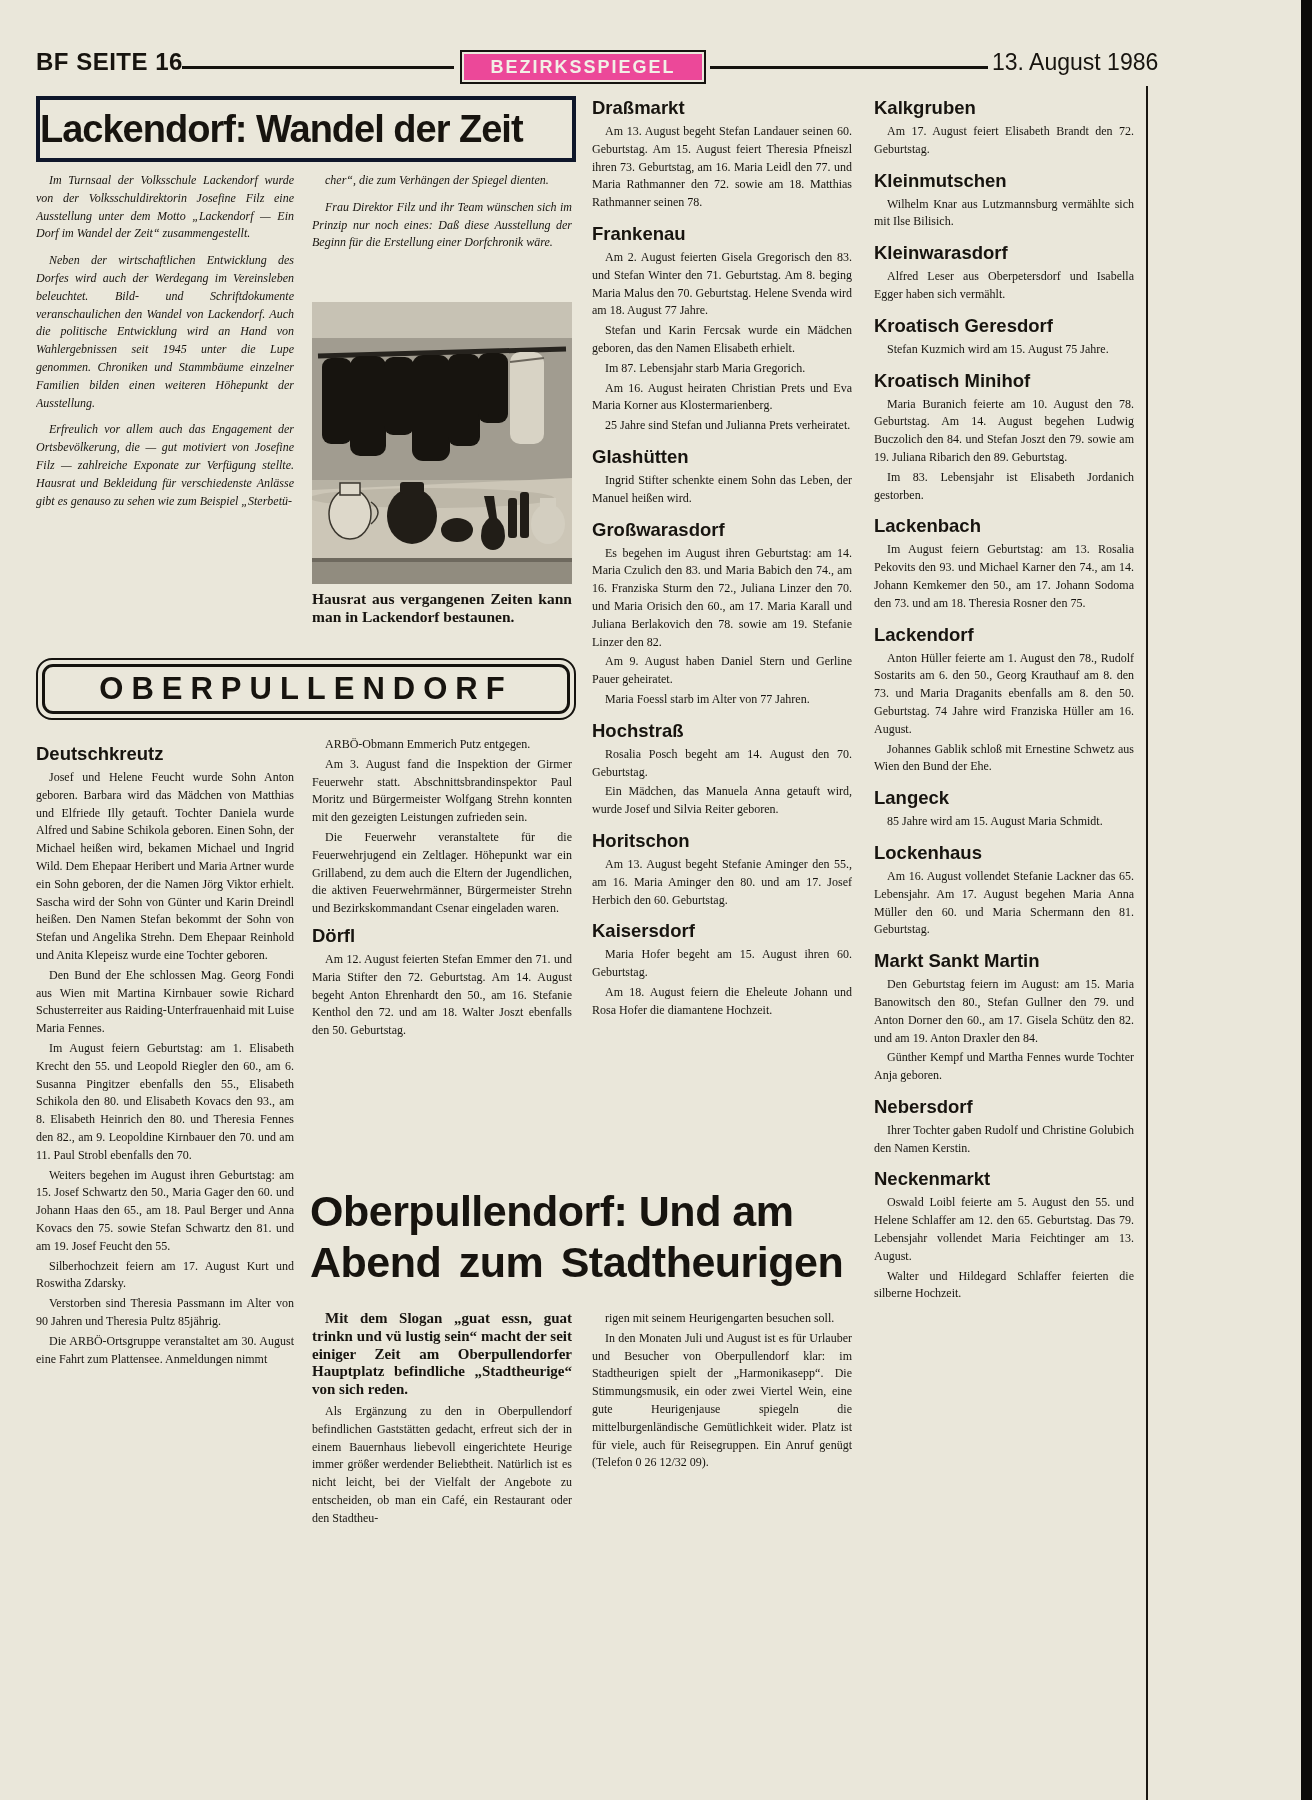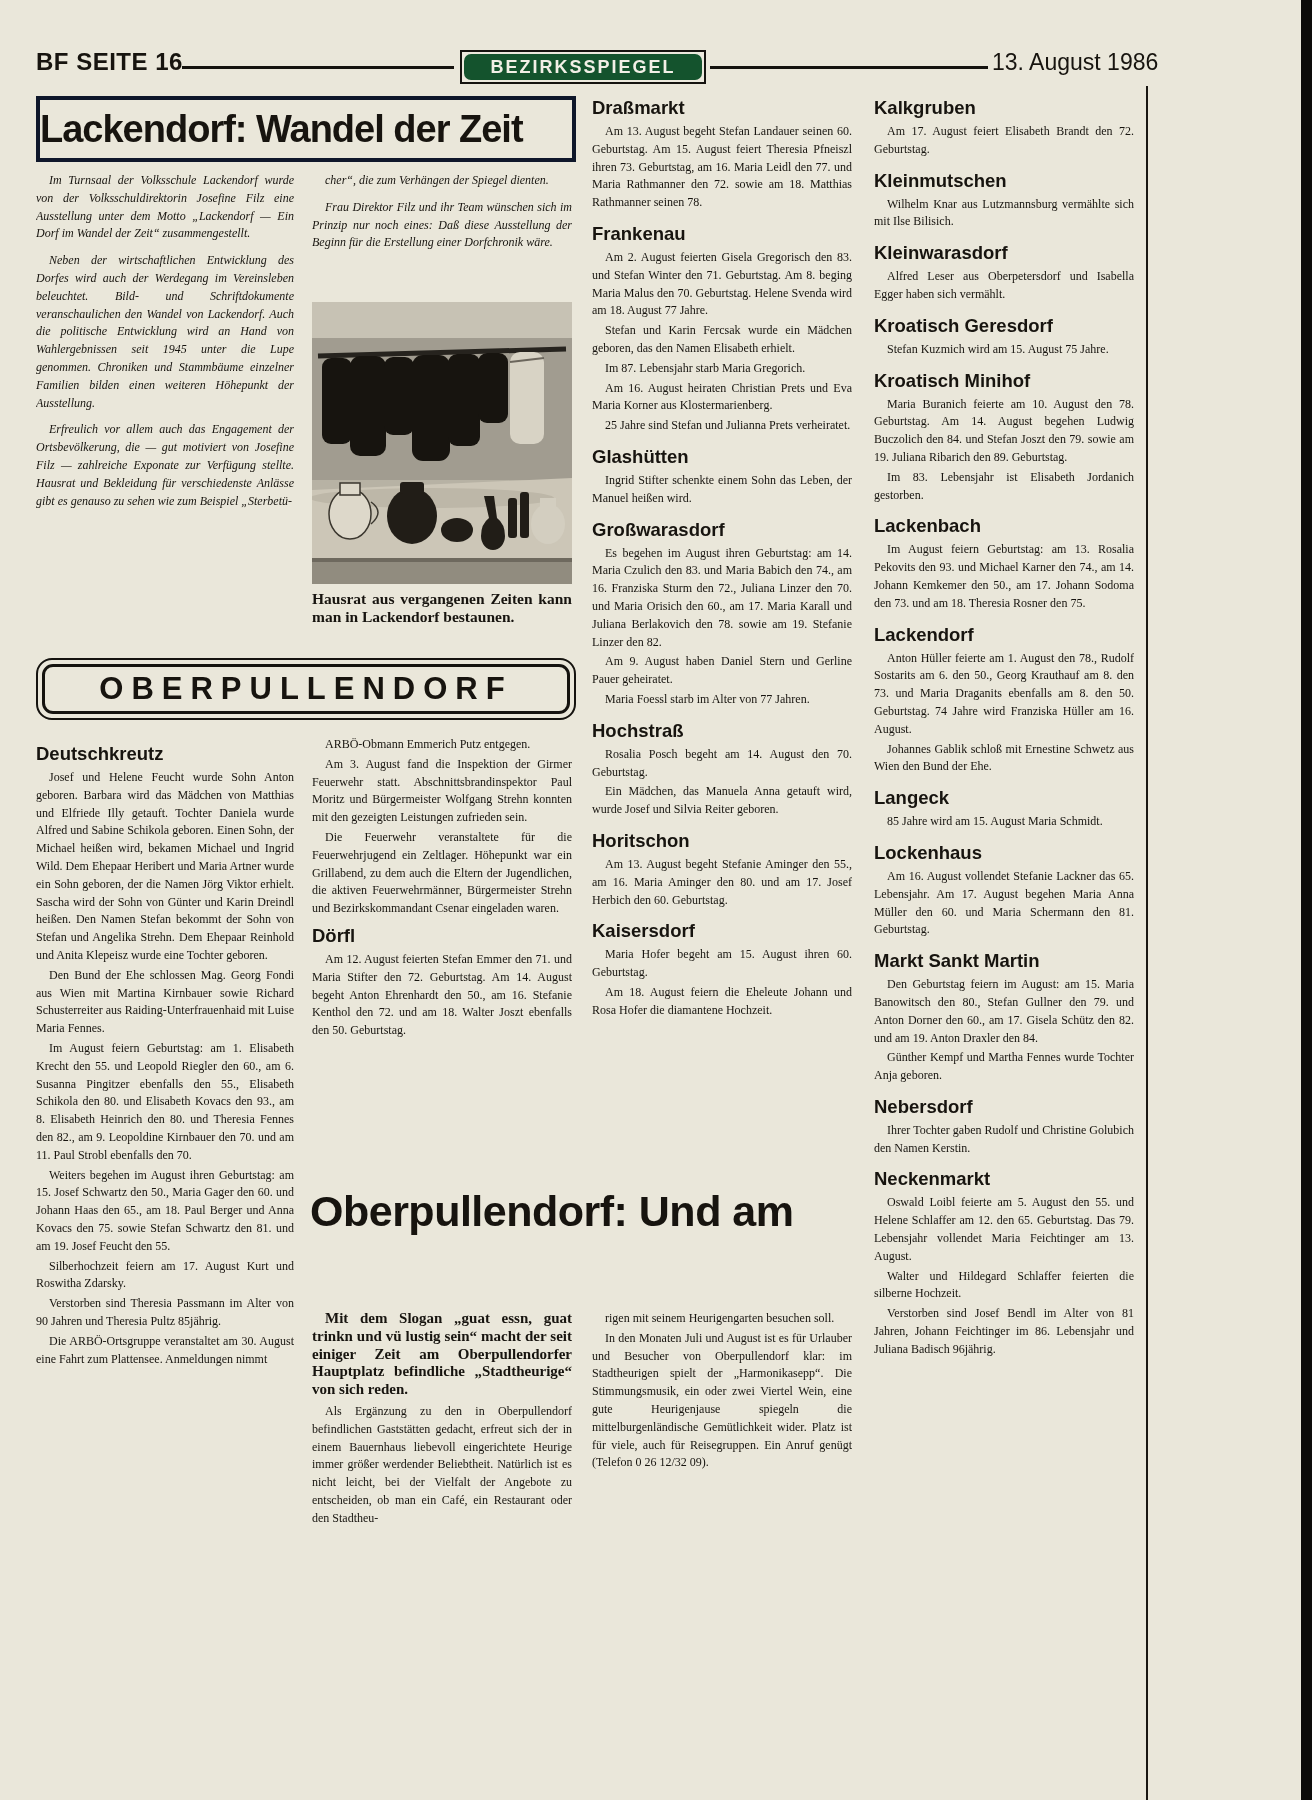--- a/index.html
+++ b/index.html
@@ -10,22 +10,22 @@
     font-family:"Liberation Serif","DejaVu Serif",serif;
   }
   .abs { position:absolute; }
 
   
   .h-left { left:36px; top:48px; font:bold 24px "Liberation Sans","DejaVu Sans",sans-serif; letter-spacing:.5px; }
   .rule { height:3px; background:#15130f; }
   .rule1 { left:182px; top:66px; width:272px; }
   .rule2 { left:710px; top:66px; width:278px; }
   .masthead { left:460px; top:50px; width:246px; height:34px; border:2px solid #15130f; background:#ece9dd; padding:2px; }
-  .masthead-inner { background:#14532d; color:#f2efe6; height:100%; display:flex; align-items:center; justify-content:center;
-    font:bold 18px "Liberation Sans","DejaVu Sans",sans-serif; letter-spacing:2px;border-radius:7px; }
+  .masthead-inner { background:#ec4899; color:#f2efe6; height:100%; display:flex; align-items:center; justify-content:center;
+    font:bold 18px "Liberation Sans","DejaVu Sans",sans-serif; letter-spacing:2px; }
   .h-date { left:992px; top:49px; font:23px "Liberation Sans","DejaVu Sans",sans-serif; }
 
   
   .title-box { left:36px; top:96px; width:540px; height:66px; border:4px solid #0f172a; display:flex; align-items:center; }
   .title-box h1 { font:bold 38px "Liberation Sans","DejaVu Sans",sans-serif; letter-spacing:-1px; white-space:nowrap; }
 
   .textcol { position:absolute; overflow:hidden; text-align:justify; }
   .para { font-size:12px; line-height:17.8px; text-indent:13px; margin:0 0 2px 0; }
   .gap .para { margin-bottom:9px;font-style:italic; }
 
@@ -135,20 +135,21 @@
         <p class="para">Die Feuerwehr veranstaltete für die Feuerwehrjugend ein Zeltlager. Höhepunkt war ein Grillabend, zu dem auch die Eltern der Jugendlichen, die aktiven Feuerwehrmänner, Bürgermeister Strehn und Bezirkskommandant Csenar eingeladen waren.</p>
       </div>
     <div>
         <h3 class="sec-title">Dörfl</h3>
         <p class="para">Am 12. August feierten Stefan Emmer den 71. und Maria Stifter den 72. Geburtstag. Am 14. August begeht Anton Ehrenhardt den 50., am 16. Stefanie Kenthol den 72. und am 18. Walter Joszt ebenfalls den 50. Geburtstag.</p>
       </div>
   </div>
 
   <div class="abs feature-title">
     <div>Oberpullendorf: Und am</div>
+    <div class="l2">Abend zum Stadtheurigen</div>
   </div>
   <div class="textcol" style="left:312px;top:1310px;width:260px;height:482px;">
     <p class="lead-bold">Mit dem Slogan „guat essn, guat trinkn und vü lustig sein“ macht der seit einiger Zeit am Oberpullendorfer Hauptplatz befindliche „Stadtheurige“ von sich reden.</p>
     <div>
         <p class="para">Als Ergänzung zu den in Oberpullendorf befindlichen Gaststätten gedacht, erfreut sich der in einem Bauernhaus liebevoll eingerichtete Heurige immer größer werdender Beliebtheit. Natürlich ist es nicht leicht, bei der Vielfalt der Angebote zu entscheiden, ob man ein Café, ein Restaurant oder den Stadtheu-</p>
       </div>
   </div>
   <div class="textcol" style="left:592px;top:1310px;width:260px;height:482px;">
       <p class="para">rigen mit seinem Heurigengarten besuchen soll.</p>
       <p class="para">In den Monaten Juli und August ist es für Urlauber und Besucher von Oberpullendorf klar: im Stadtheurigen spielt der „Harmonikasepp“. Die Stimmungsmusik, ein oder zwei Viertel Wein, eine gute Heurigenjause spiegeln die mittelburgenländische Gemütlichkeit wider. Platz ist für viele, auch für Reisegruppen. Ein Anruf genügt (Telefon 0 26 12/32 09).</p>
@@ -201,19 +202,18 @@
       <h3 class="sec-title">Lockenhaus</h3>
       <p class="para">Am 16. August vollendet Stefanie Lackner das 65. Lebensjahr. Am 17. August begehen Maria Anna Müller den 60. und Maria Schermann den 81. Geburtstag.</p>
       <h3 class="sec-title">Markt Sankt Martin</h3>
       <p class="para">Den Geburtstag feiern im August: am 15. Maria Banowitsch den 80., Stefan Gullner den 79. und Anton Dorner den 60., am 17. Gisela Schütz den 82. und am 19. Anton Draxler den 84.</p>
       <p class="para">Günther Kempf und Martha Fennes wurde Tochter Anja geboren.</p>
       <h3 class="sec-title">Nebersdorf</h3>
       <p class="para">Ihrer Tochter gaben Rudolf und Christine Golubich den Namen Kerstin.</p>
       <h3 class="sec-title">Neckenmarkt</h3>
       <p class="para">Oswald Loibl feierte am 5. August den 55. und Helene Schlaffer am 12. den 65. Geburtstag. Das 79. Lebensjahr vollendet Maria Feichtinger am 13. August.</p>
       <p class="para">Walter und Hildegard Schlaffer feierten die silberne Hochzeit.</p>
-      <p class="para">Verstorben sind Josef Bendl im Alter von 81 Jahren, Johann Feichtinger im 86. Lebensjahr und Juliana Badisch 96jährig.</p>
     </div>
 
   <div class="abs vrule"></div>
   <div class="abs edge-bar"></div>
 
 </div>
 
 </body></html>

